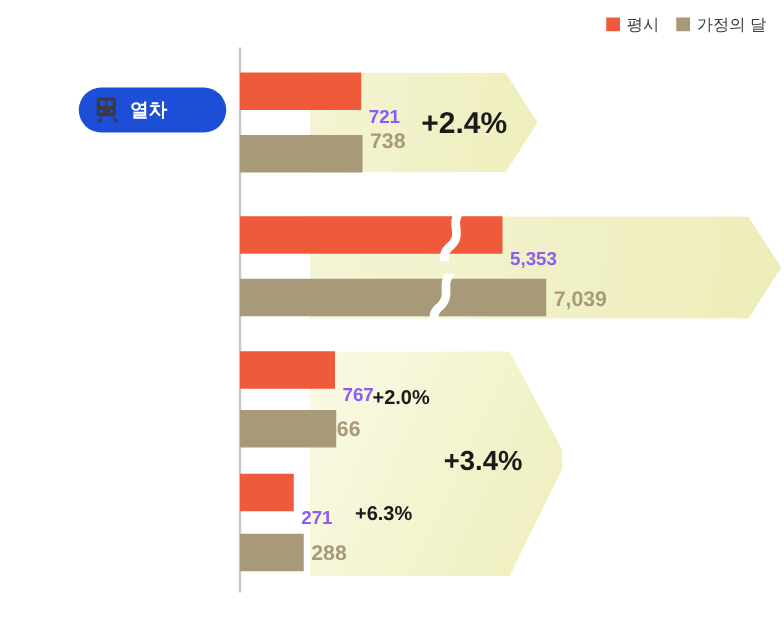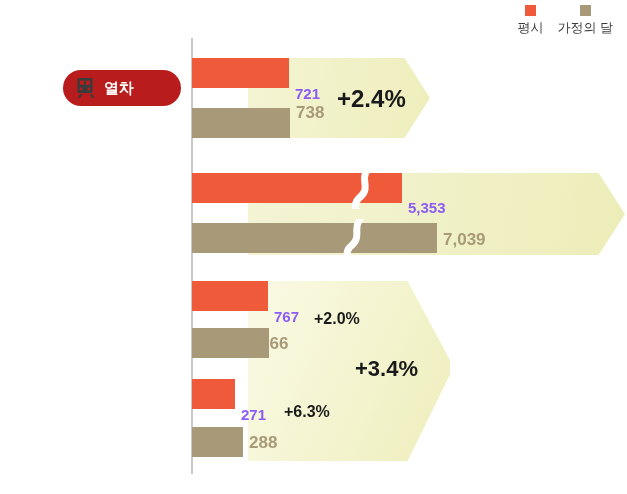--- a/index.html
+++ b/index.html
@@ -27,21 +27,20 @@
     right: 14px;
     display: flex;
     align-items: center;
     gap: 14px;
     height: 18px;
   }
   .legend-item {
     display: flex;
     align-items: center;
     gap: 5px;
-    flex-direction: column;
   }
   .legend-swatch {
     width: 11px;
     height: 11px;
     display: block;
     flex: 0 0 auto;
   }
   .legend-label {
     font-size: 13px;
     color: #3c3c3c;
@@ -90,21 +89,21 @@
     -webkit-clip-path: polygon(0 0, 79% 0, 100% 44%, 100% 52%, 79% 100%, 0 100%);
     clip-path: polygon(0 0, 79% 0, 100% 44%, 100% 52%, 79% 100%, 0 100%);
     background: linear-gradient(115deg, #fafae6 0%, #eeeebc 100%);
   }
 
   
   .pill {
     position: absolute;
     height: 36px;
     border-radius: 18px;
-    background: #b91c1c;
+    background: #1d4ed8;
     display: flex;
     align-items: center;
     box-sizing: border-box;
     padding: 0 12px 0 10px;
     gap: 7px;
   }
   .pill-icon {
     width: 24px;
     height: 24px;
     flex: 0 0 auto;
@@ -211,21 +210,21 @@
   <svg class="break-mark" style="left:336px; top:219px;" width="34" height="40" viewBox="0 0 34 40">
     <path d="M24 0 C16 10, 27 18, 14 28 C10 32, 11 37, 12 40"></path>
   </svg>
   <div class="value normal" style="left:408px; top:180px;">5,353</div>
   <div class="value family" style="left:443px; top:231px;">7,039</div>
 
   <div class="bar normal" style="top:281px; width:76px;"></div>
   <div class="bar family" style="top:328px; width:77px;"></div>
   <div class="value normal" style="left:274px; top:289px;">767</div>
   <div class="value family" style="left:260px; top:335px;">566</div>
-  <div class="pct pct-small" style="left:314px; top:311px;">+2.0%</div>
+  <div class="pct pct-small" style="left:298px; top:311px;">+2.0%</div>
 
   <div class="bar normal" style="top:379px; width:43px;"></div>
   <div class="bar family" style="top:427px; width:51px;"></div>
   <div class="value normal" style="left:241px; top:387px;">271</div>
   <div class="value family" style="left:249px; top:434px;">288</div>
   <div class="pct pct-small" style="left:284px; top:404px;">+6.3%</div>
 
   <div class="pct pct-air-total" style="left:355px; top:358px;">+3.4%</div>
 
 </div>

